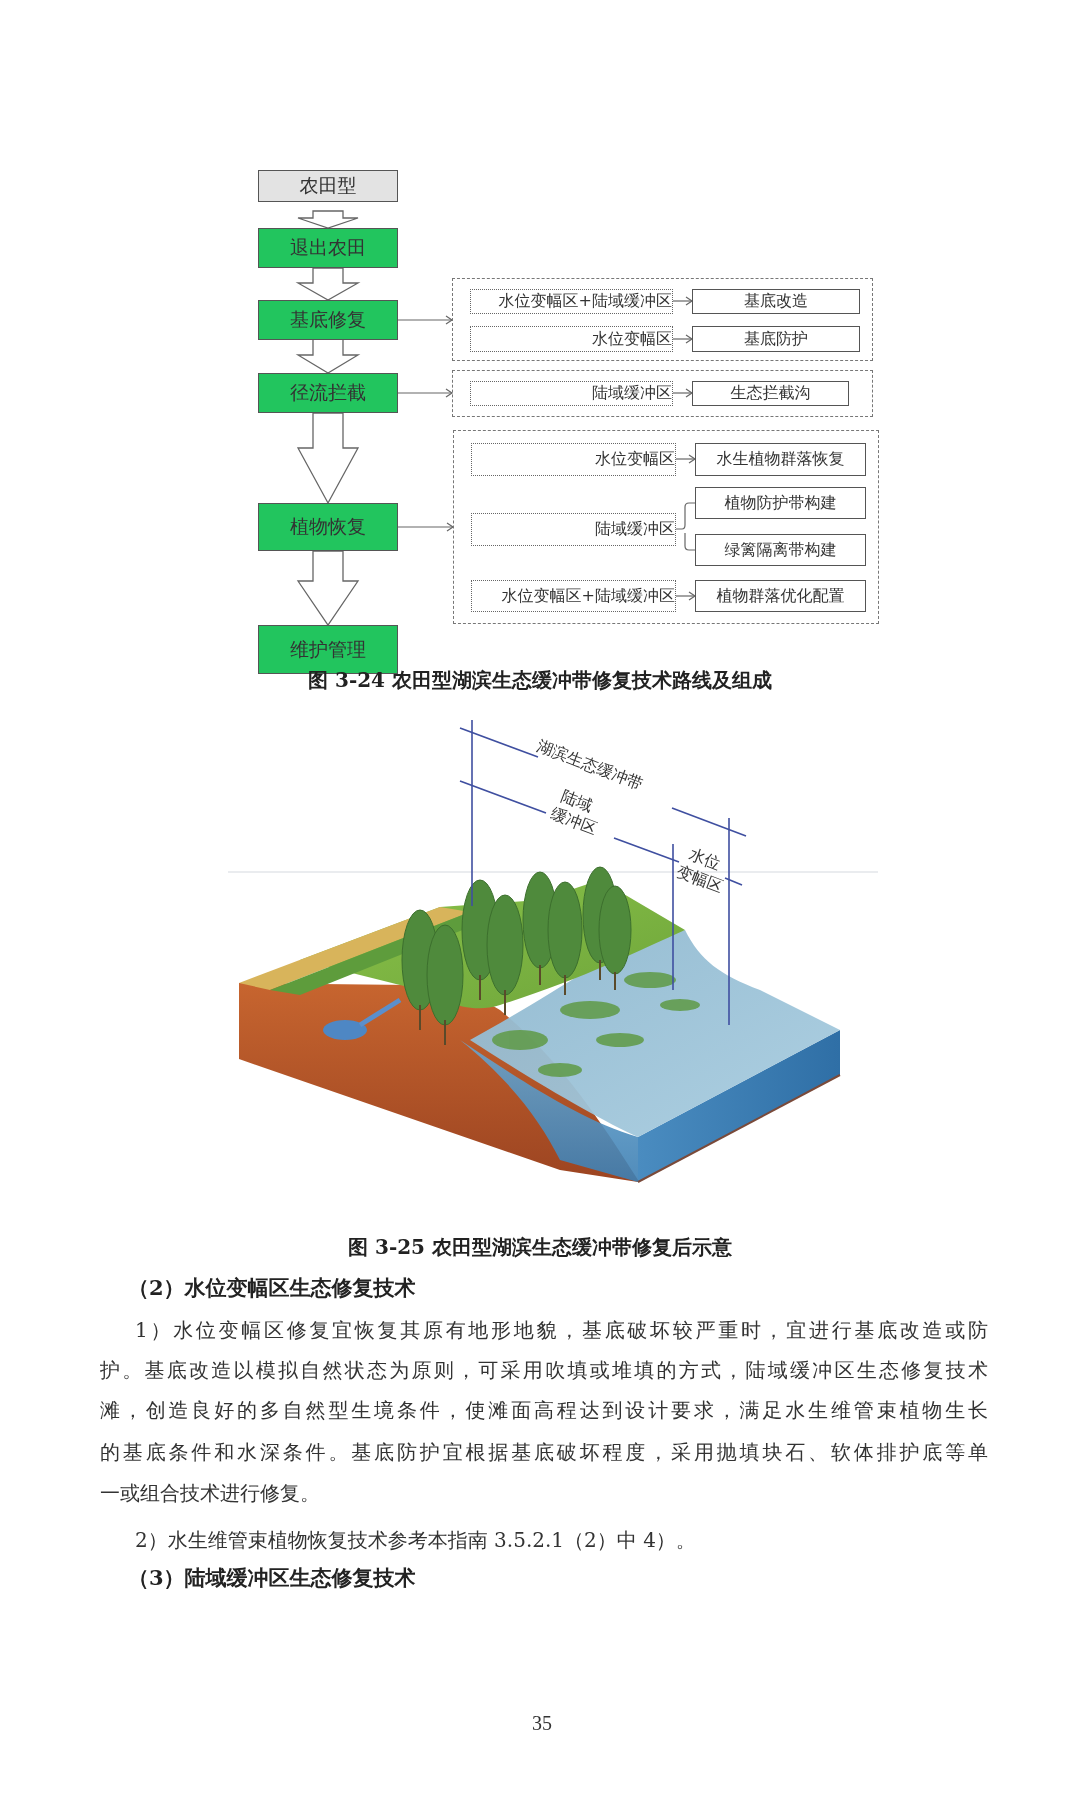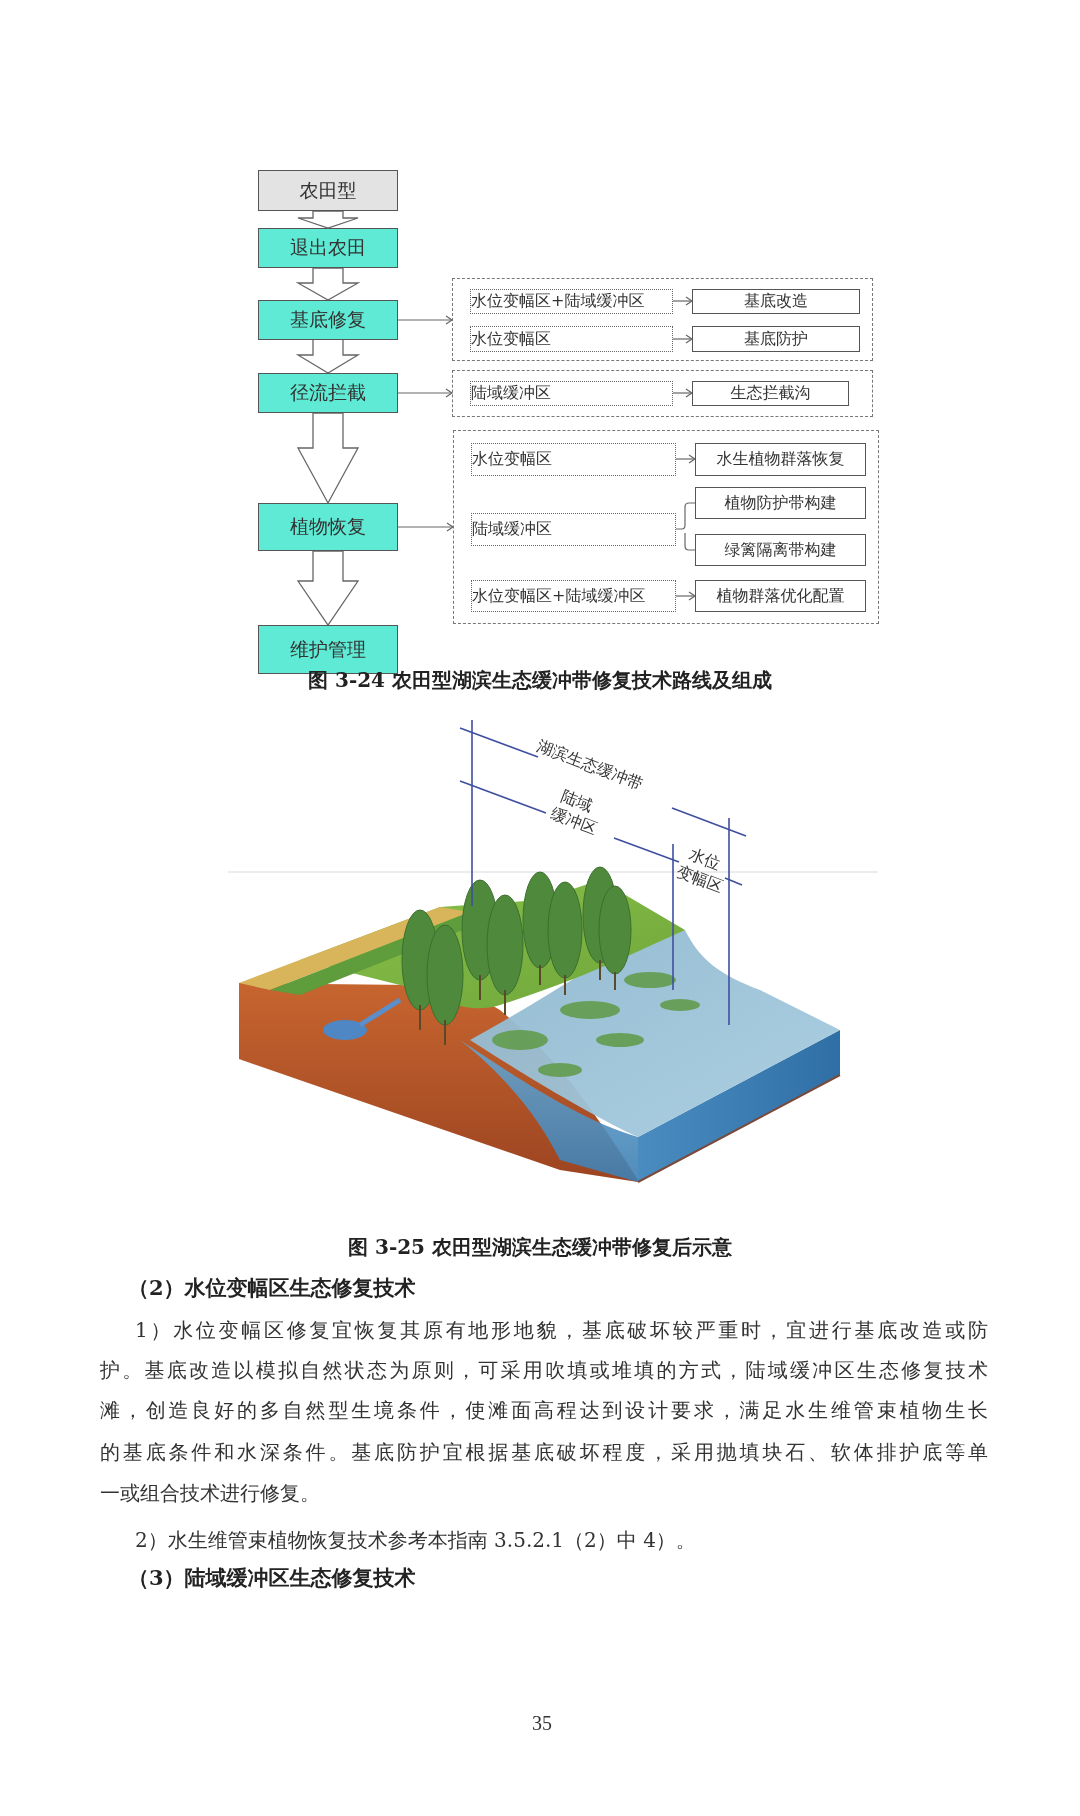--- a/index.html
+++ b/index.html
@@ -1,24 +1,24 @@
 <!DOCTYPE html>
 <html><head>
 <meta charset="utf-8">
 <style>
   html, body { margin: 0; padding: 0; background: #ffffff; }
   body { width: 1080px; height: 1816px; position: relative; overflow: hidden;
          font-family: "DejaVu Sans", "Liberation Sans", sans-serif; color: #222; }
-  .fbox { position: absolute; box-sizing: border-box; border: 1.5px solid #555; background: #5eead4;
+  .fbox { position: absolute; box-sizing: border-box; border: 1.5px solid #555; background: #22c55e;
           display: flex; align-items: center; justify-content: center;
           font-size: 19px; color: #333; }
   .fbox.start { background: #e3e3e3; }
   .group { position: absolute; box-sizing: border-box; border: 1.5px dashed #777; }
   .zone { position: absolute; box-sizing: border-box; border: 1.2px dotted #666; background: #fff;
-          display: flex; align-items: center; justify-content: flex-start; font-size: 16px; color: #333; }
+          display: flex; align-items: center; justify-content: flex-end; font-size: 16px; color: #333; }
   .tech { position: absolute; box-sizing: border-box; border: 1.5px solid #555; background: #fff;
           display: flex; align-items: center; justify-content: center; font-size: 16px; color: #333; }
   .caption { position: absolute; left: 0; width: 1080px; text-align: center;
              font-family: "DejaVu Serif", "Liberation Serif", serif; font-weight: bold;
              font-size: 20px; color: #222; }
   .heading { position: absolute; font-family: "DejaVu Serif", "Liberation Serif", serif;
              font-weight: bold; font-size: 21px; color: #222; text-align: right; }
   .para-line { position: absolute; left: 100px; width: 888px; font-family: "DejaVu Serif", "Liberation Serif", serif;
                font-size: 20px; color: #333; white-space: nowrap; text-align: justify; text-align-last: justify; }
   .para-line.last { text-align-last: left; }
@@ -58,21 +58,21 @@
       <line x1="676" y1="459" x2="695" y2="459"></line>
         <polyline points="689,455 695,459 689,463"></polyline>
       <line x1="676" y1="596" x2="695" y2="596"></line>
         <polyline points="689,592 695,596 689,600"></polyline>
 
       <path d="M676,529 L682,529 Q685,529 685,525 L685,507 Q685,503 689,503 L695,503"></path>
       <path d="M685,533 L685,546 Q685,550 689,550 L695,550"></path>
     </g>
   </svg>
 
-  <div class="fbox start" style="left:258px;top:170px;width:140px;height:41px;">
+  <div class="fbox start" style="left:258px;top:170px;width:140px;height:32px;">
       <span>农田型</span>
     </div>
   <div class="fbox" style="left:258px;top:228px;width:140px;height:40px;">
       <span>退出农田</span>
     </div>
   <div class="fbox" style="left:258px;top:300px;width:140px;height:40px;">
       <span>基底修复</span>
     </div>
   <div class="fbox" style="left:258px;top:373px;width:140px;height:40px;">
       <span>径流拦截</span>

